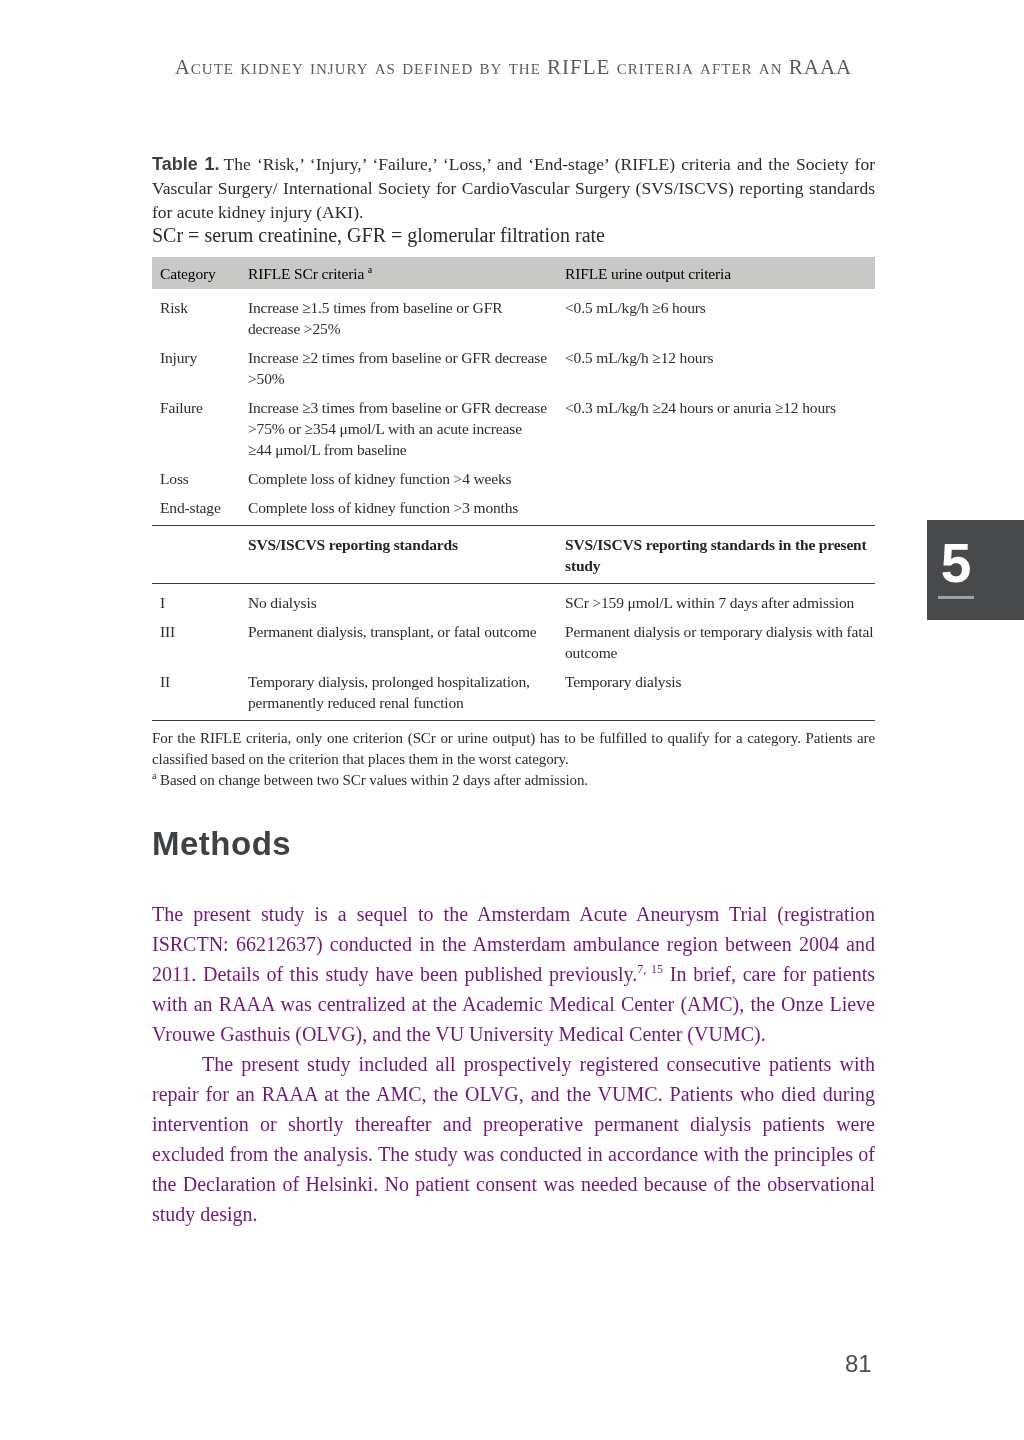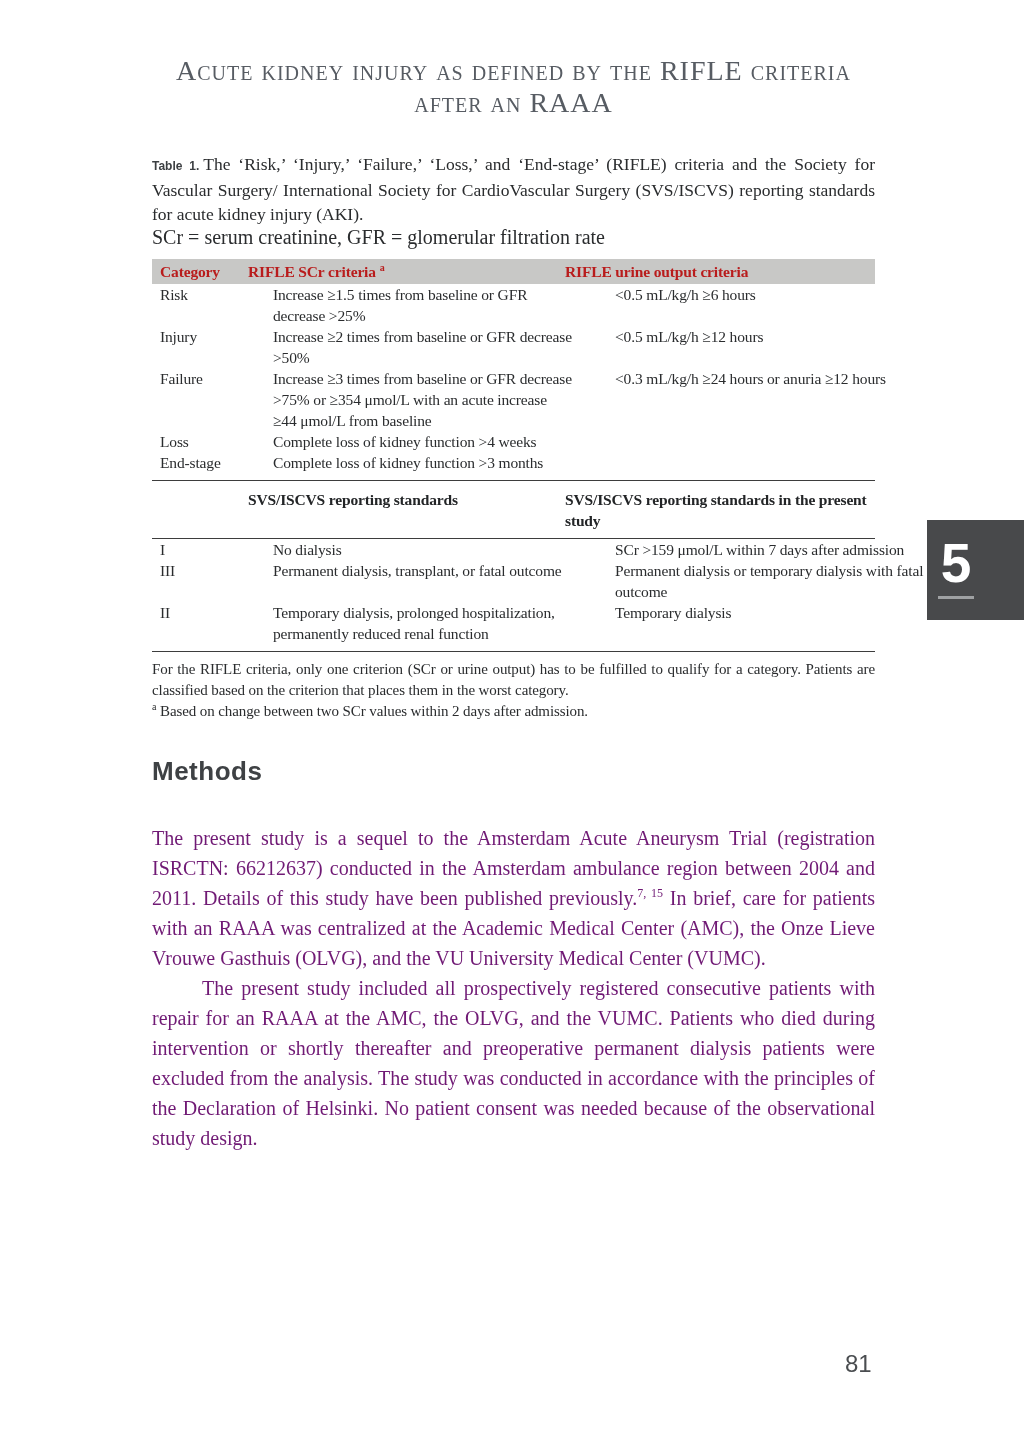--- a/index.html
+++ b/index.html
@@ -8,57 +8,57 @@
     background:#ffffff;
     font-family:"Liberation Serif", serif;
     color:#2a2c2e;
     position:relative;
     overflow:hidden;
   }
   .running-header {
     position:absolute; left:152px; top:55px; width:723px;
     text-align:center;
     font-variant:small-caps;
-    font-size:28px; letter-spacing:1px;
+    font-size:21px; letter-spacing:1px;
     color:#575c63;
   }
   .content {
     position:absolute; left:152px; top:152px; width:723px;
   }
   
   .caption {
     margin:0; text-align:justify;
     font-size:17.5px; line-height:24px; color:#2a2c2e;
   }
   .caption-label {
     font-family:"Liberation Sans", sans-serif;
-    font-weight:bold; font-size:12px; color:#3c3f42;
+    font-weight:bold; font-size:18px; color:#3c3f42;
     padding-right:4px;
   }
   .abbrev { font-size:20px; line-height:20px; margin-top:1px; }
   
   .tbl { margin-top:12px; font-size:15.5px; line-height:21px; letter-spacing:-0.15px; }
   .trow { display:grid; grid-template-columns:96px 317px 310px; }
   .trow .c1 { padding-left:8px; }
   .trow .c2 { padding-right:16px; }
   .thead {
-    background:#c8c8c6; height:25px; align-items:center;
-    font-weight:bold; color:#b91c1c;
+    background:#c8c8c6; height:32px; align-items:center;
+    font-weight:normal; color:#000000;
   }
-  .brow { margin-top:0;gap:25px; }
+  .brow { margin-top:8px; }
   .subhead { font-weight:bold; color:#232527; margin-top:8px; }
   .rule { border-top:1.5px solid #3d3d3d; margin-top:7px; }
   sup.tsup { font-size:10px; vertical-align:super; line-height:0; }
   .fnotes { margin-top:7px; font-size:15px; line-height:21px; letter-spacing:-0.1px; }
   .fnotes p { margin:0; text-align:justify; }
   
   .methods-heading {
     margin:34px 0 0 0;
     font-family:"Liberation Sans", sans-serif;
-    font-weight:bold; font-size:26px; letter-spacing:0.5px;
+    font-weight:bold; font-size:33px; letter-spacing:0.5px;
     color:#3e4144;
   }
   .body-para {
     margin:36px 0 0 0;
     font-size:20px; line-height:30px;
     text-align:justify; color:#701a75;
   }
   .body-para.second { margin-top:0; text-indent:50px; }
   sup.ref { font-size:12px; vertical-align:super; line-height:0; }
   

